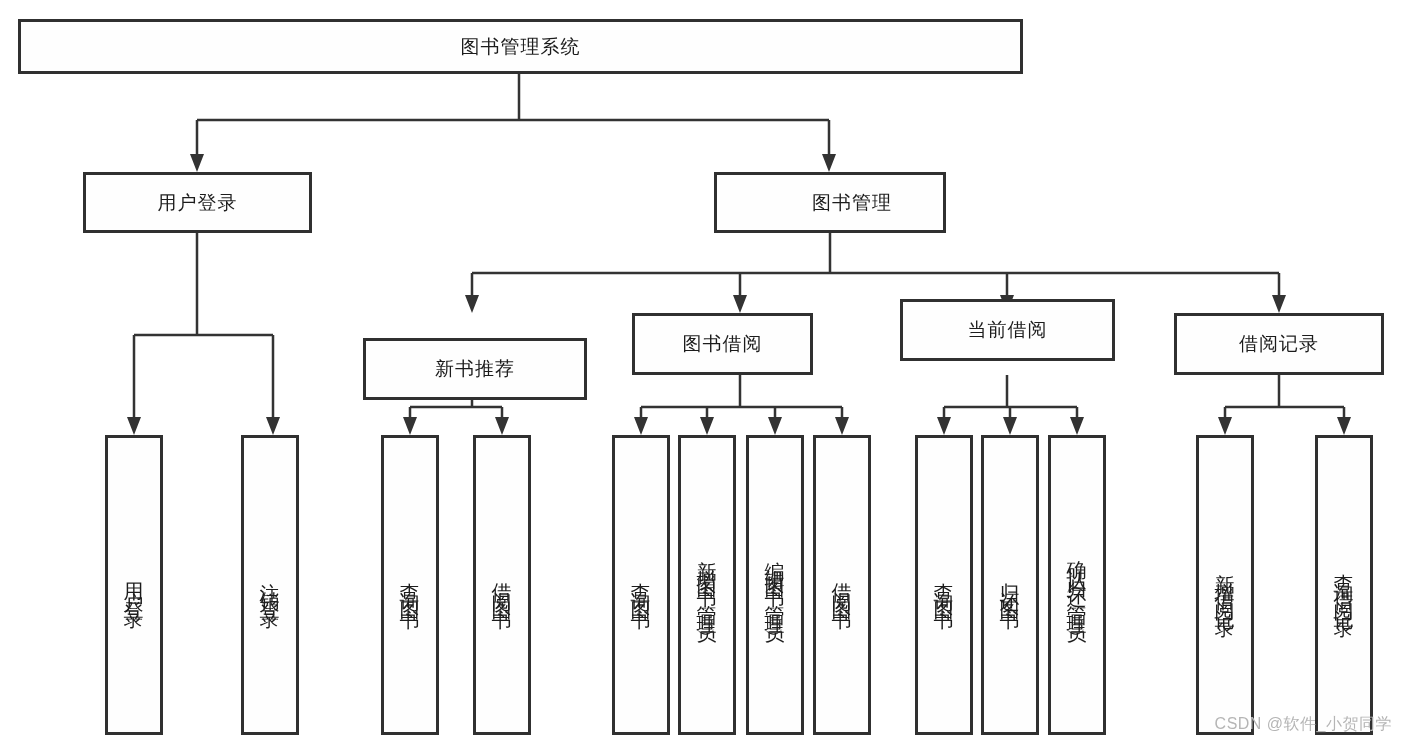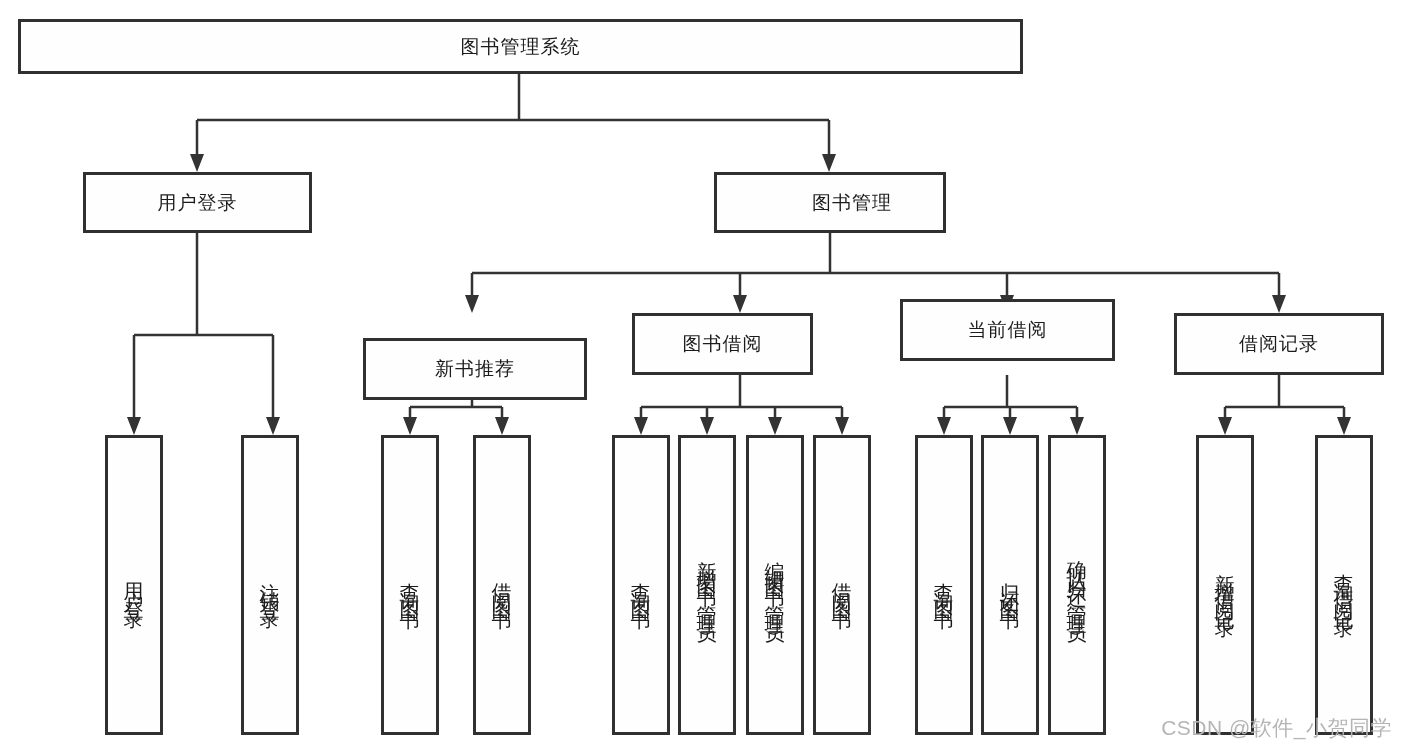--- a/index.html
+++ b/index.html
@@ -18,21 +18,21 @@
     white-space:nowrap;
   }
   .leaf{
     writing-mode:vertical-rl;
     font-size:20px;letter-spacing:9px;line-height:1;
     white-space:normal;
   }
   #watermark{
     position:absolute;z-index:3;
     right:13px;top:714px;
-    font-size:21px;letter-spacing:0.5px;
+    font-size:16px;letter-spacing:0.5px;
     color:#b5b5b5;
   }
 </style>
 </head>
 <body>
 
 <svg id="connector-layer" viewBox="0 0 1405 747" xmlns="http://www.w3.org/2000/svg" aria-hidden="true">
   <g stroke="#333333" stroke-width="2.5" fill="none">
 
     <path d="M519 67 V120 M197 120 H829 M197 120 V158 M829 120 V158"></path>

